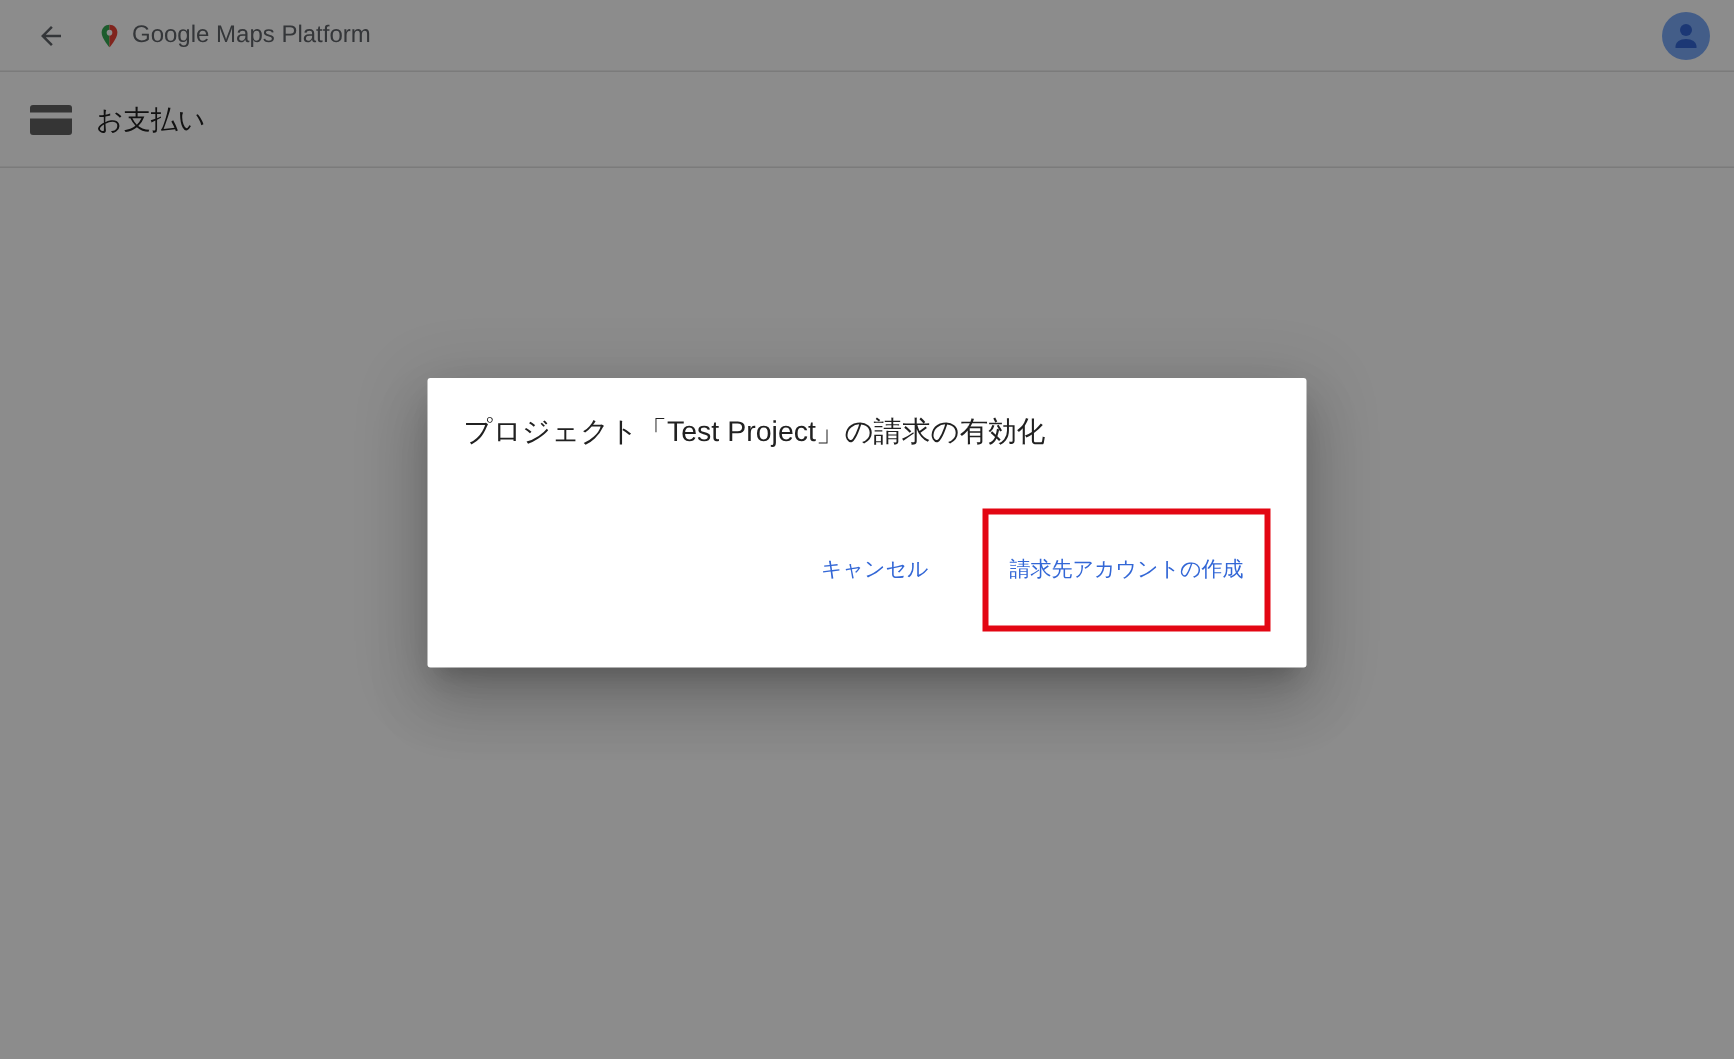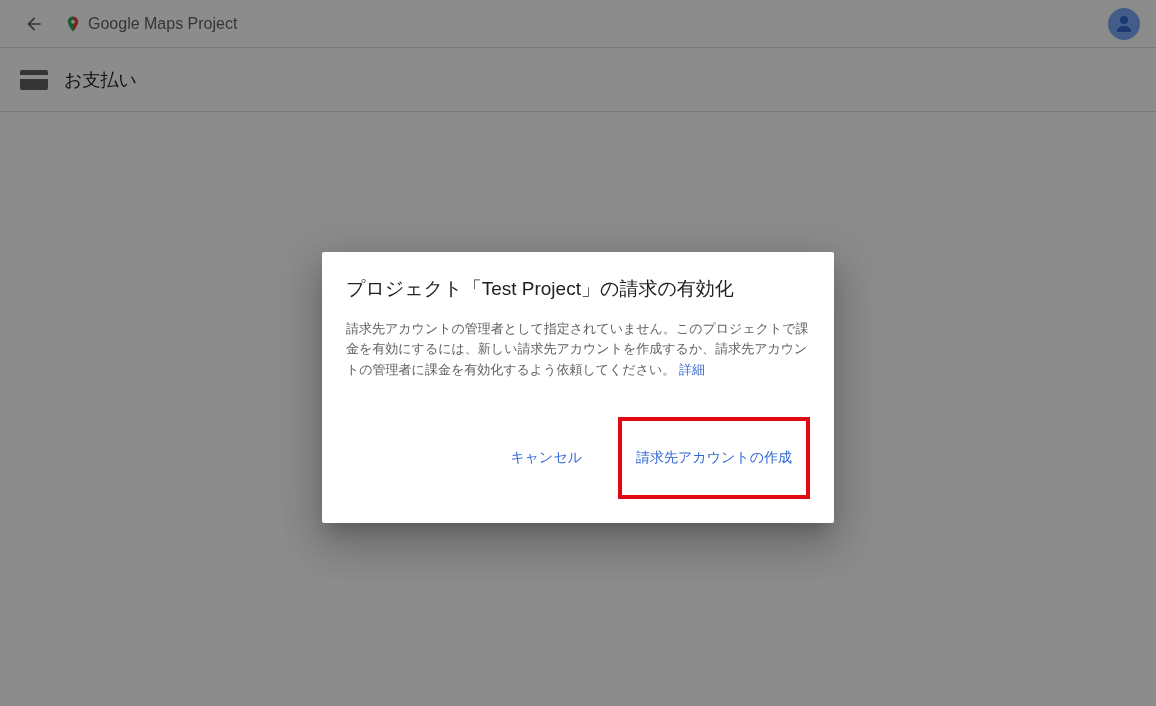--- a/index.html
+++ b/index.html
@@ -115,21 +115,21 @@
       right: 0;
       bottom: 0;
       background: rgba(0, 0, 0, 0.45);
       display: flex;
       align-items: flex-start;
       justify-content: center;
       padding-top: 252px;
     }
     
     .dialog {
-      width: 512px;
+      width: 586px;
       background: #fff;
       border-radius: 2px;
       box-shadow: 0 24px 38px 3px rgba(0,0,0,0.14), 0 9px 46px 8px rgba(0,0,0,0.12), 0 11px 15px -7px rgba(0,0,0,0.2);
       padding: 24px;
     }
     
     .dialog-title {
       font-size: 19px;
       color: #212121;
       font-weight: 400;
@@ -189,43 +189,40 @@
     <svg width="20" height="20" viewBox="0 0 24 24" fill="#5f6368">
       <path d="M20 11H7.83l5.59-5.59L12 4l-8 8 8 8 1.41-1.41L7.83 13H20v-2z"></path>
     </svg>
   </div>
   <div class="maps-logo">
     <svg class="maps-pin" viewBox="0 0 24 24">
       <path fill="#34A853" d="M12 2C8 2 5 5 5 9c0 5 7 13 7 13V2z"></path>
       <path fill="#EA4335" d="M12 2c4 0 7 3 7 7 0 5-7 13-7 13V2z"></path>
       <circle cx="12" cy="9" r="2.5" fill="#fff"></circle>
     </svg>
-    <span class="product-name">Google Maps Project</span>
+    <span class="product-name">Google Maps Platform</span>
   </div>
   <div class="avatar">
     <svg viewBox="0 0 24 24" fill="#fff">
       <circle cx="12" cy="8" r="4" fill="#3367d6"></circle>
       <path d="M12 14c-4 0-7 2-7 5v1h14v-1c0-3-3-5-7-5z" fill="#3367d6"></path>
     </svg>
   </div>
 </div>
 
 <div class="subheader">
   <div class="billing-icon"></div>
   <div class="page-title">お支払い</div>
 </div>
 
 <div class="content-area"></div>
 
 <div class="overlay">
   <div class="dialog">
     <div class="dialog-title">プロジェクト「Test Project」の請求の有効化</div>
-    <div class="dialog-body">
-      <span>請求先アカウントの管理者として指定されていません。このプロジェクトで課金を有効にするには、新しい請求先アカウントを作成するか、請求先アカウントの管理者に課金を有効化するよう依頼してください。 </span><span class="dialog-link">詳細</span>
-    </div>
     <div class="dialog-actions">
       <button class="btn-cancel">キャンセル</button>
       <div class="btn-primary-wrap">
         <button class="btn-primary">請求先アカウントの作成</button>
       </div>
     </div>
   </div>
 </div>
 
 </body></html>

